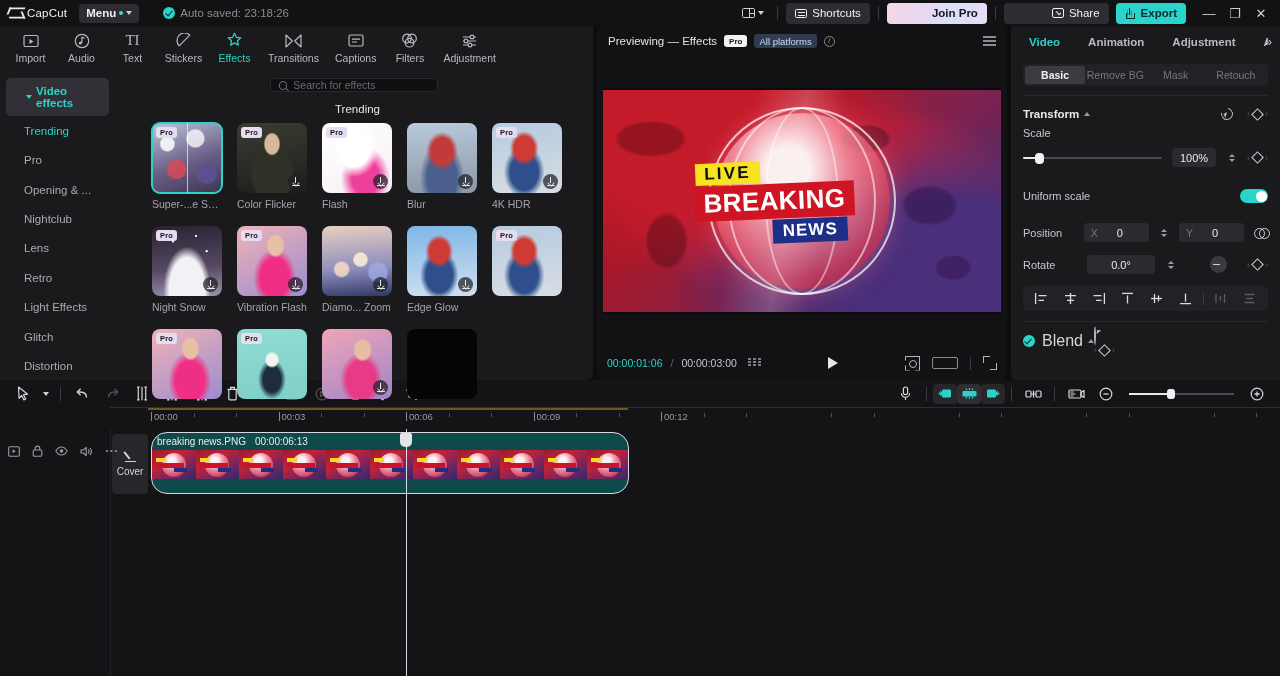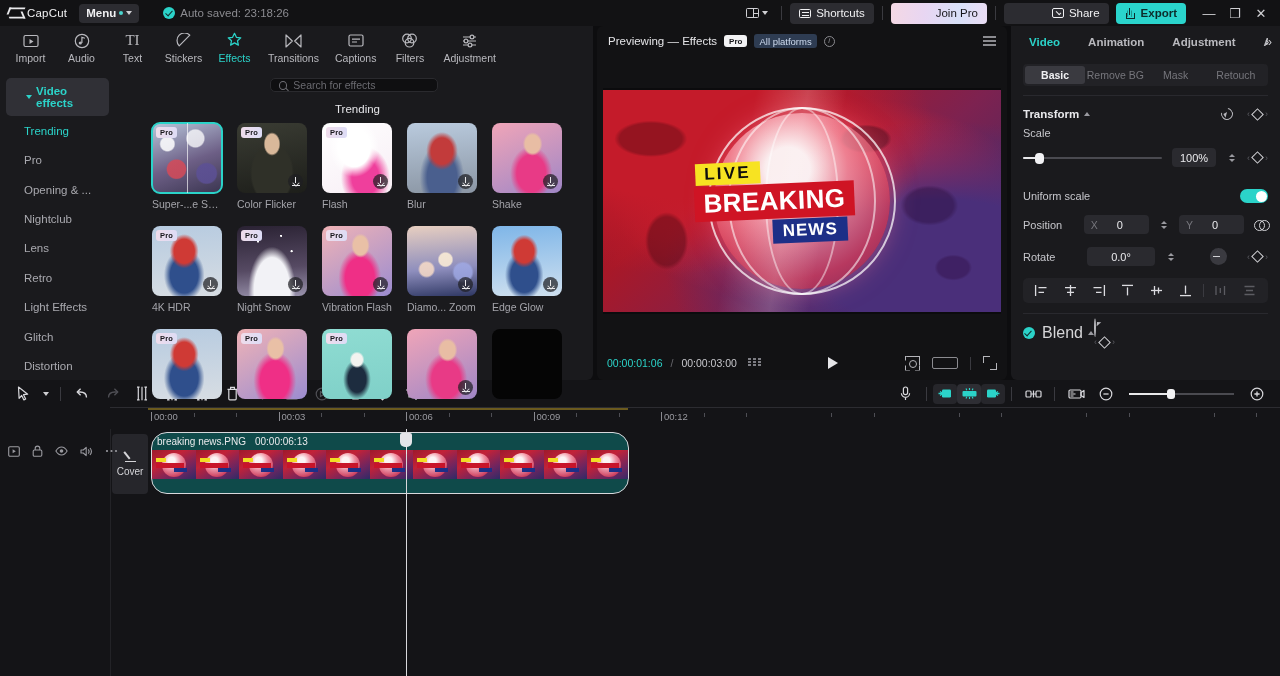--- a/index.html
+++ b/index.html
@@ -46,21 +46,21 @@
   .layout-ico { width:13px;height:10px;border:1.3px solid #cfcfd3;border-radius:1.5px; position:relative;}
   .layout-ico:after{content:"";position:absolute;left:50%;top:0;bottom:0;width:1.3px;background:#cfcfd3;}
   .layout-ico:before{content:"";position:absolute;left:50%;right:0;top:50%;height:1.3px;background:#cfcfd3;}
   .pillbtn {
     height:21px; padding:0 9px; border-radius:4px; display:flex; align-items:center; gap:5px;
     font-size:11.5px; font-weight:400; cursor:pointer;
   }
   .bt-shortcuts{ background:#2c2c31; color:#f0f0f2;}
   .bt-joinpro{
     background: linear-gradient(95deg,#f4d8e4 0%, #e8d6f2 35%, #d8e0f8 70%, #eadcf4 100%);
-    color:#16161a; font-weight:400;padding-left:45px;
+    color:#16161a; font-weight:700;padding-left:45px;
   }
   .bt-share{ background:#2c2c31; color:#f0f0f2;padding-left:48px;}
   .bt-export{ background:#2ad4cc; color:#0c2b2a; font-weight:700;}
   .kbd-ico{width:12px;height:9px;border:1.2px solid currentColor;border-radius:1.5px;position:relative;}
   .kbd-ico:after{content:"";position:absolute;left:1.5px;right:1.5px;top:2px;height:1px;background:currentColor;box-shadow:0 3px 0 currentColor;}
   .share-ico{width:12px;height:10px;border:1.2px solid currentColor;border-radius:2px;position:relative;}
   .share-ico:after{content:"";position:absolute;left:3px;top:2px;width:4px;height:2px;border:solid currentColor;border-width:0 1.2px 1.2px 0;transform:rotate(45deg);}
   .export-ico{width:11px;height:11px;position:relative;}
   .export-ico:before{content:"";position:absolute;left:1px;right:1px;bottom:0;height:5px;border:1.4px solid currentColor;border-top:none;}
   .export-ico:after{content:"";position:absolute;left:4.2px;top:0;width:1.6px;height:7px;background:currentColor;
@@ -526,28 +526,20 @@
               </div>
               <div class="cell">
                 <div class="thumb f-blurboy">
                   <div class="dl">
                     <span class="bar"></span>
                   </div>
                 </div>
                 <div class="cap">Blur</div>
               </div>
               <div class="cell">
-                <div class="thumb f-pinkgirl">
-                  <div class="dl">
-                    <span class="bar"></span>
-                  </div>
-                </div>
-                <div class="cap">Shake</div>
-              </div>
-              <div class="cell">
                 <div class="thumb f-boy4k">
                   <div class="pro-tag">Pro</div>
                   <div class="dl">
                     <span class="bar"></span>
                   </div>
                 </div>
                 <div class="cap">4K HDR</div>
               </div>
               <div class="cell">
                 <div class="thumb f-snow">
@@ -725,21 +717,21 @@
             <span class="ar">›</span>
           </span>
         </div>
 
         <div class="srow" style="margin-top:22px">
           <span class="lbl">Uniform scale</span>
           <span style="margin-left:auto"></span>
           <span class="toggle"></span>
         </div>
 
-        <div class="srow" style="margin-top:12px">
+        <div class="srow" style="margin-top:20px">
           <span class="lbl" style="width:54px">Position</span>
           <span class="axisbox">
             <span class="ax">X</span>
             <span class="av">0</span>
           </span>
           <span class="spin">
               <i class="u"></i>
               <i class="d"></i>
             </span>
           <span class="axisbox">

